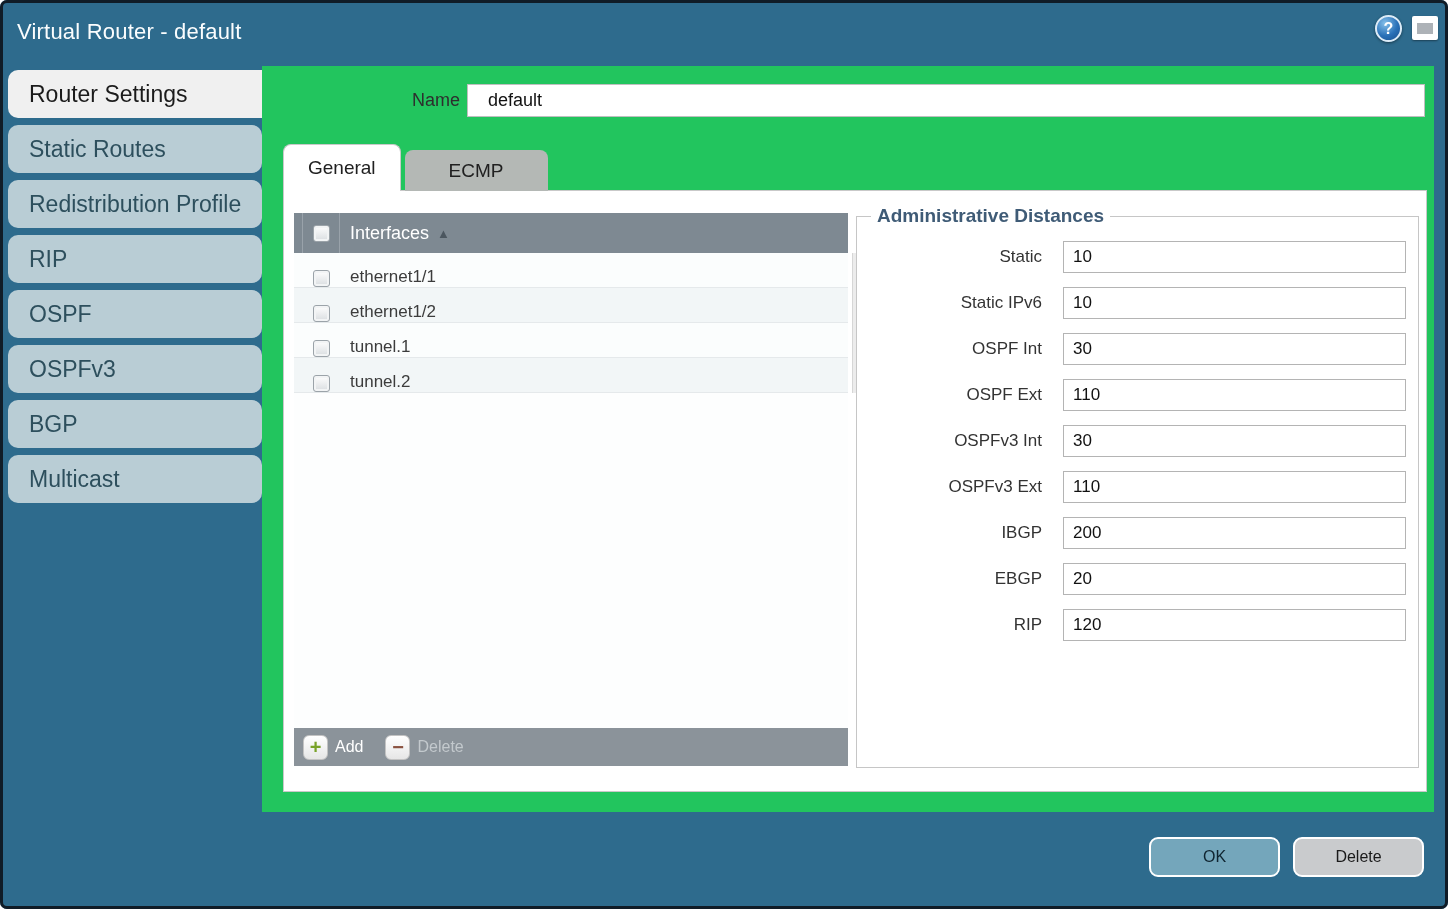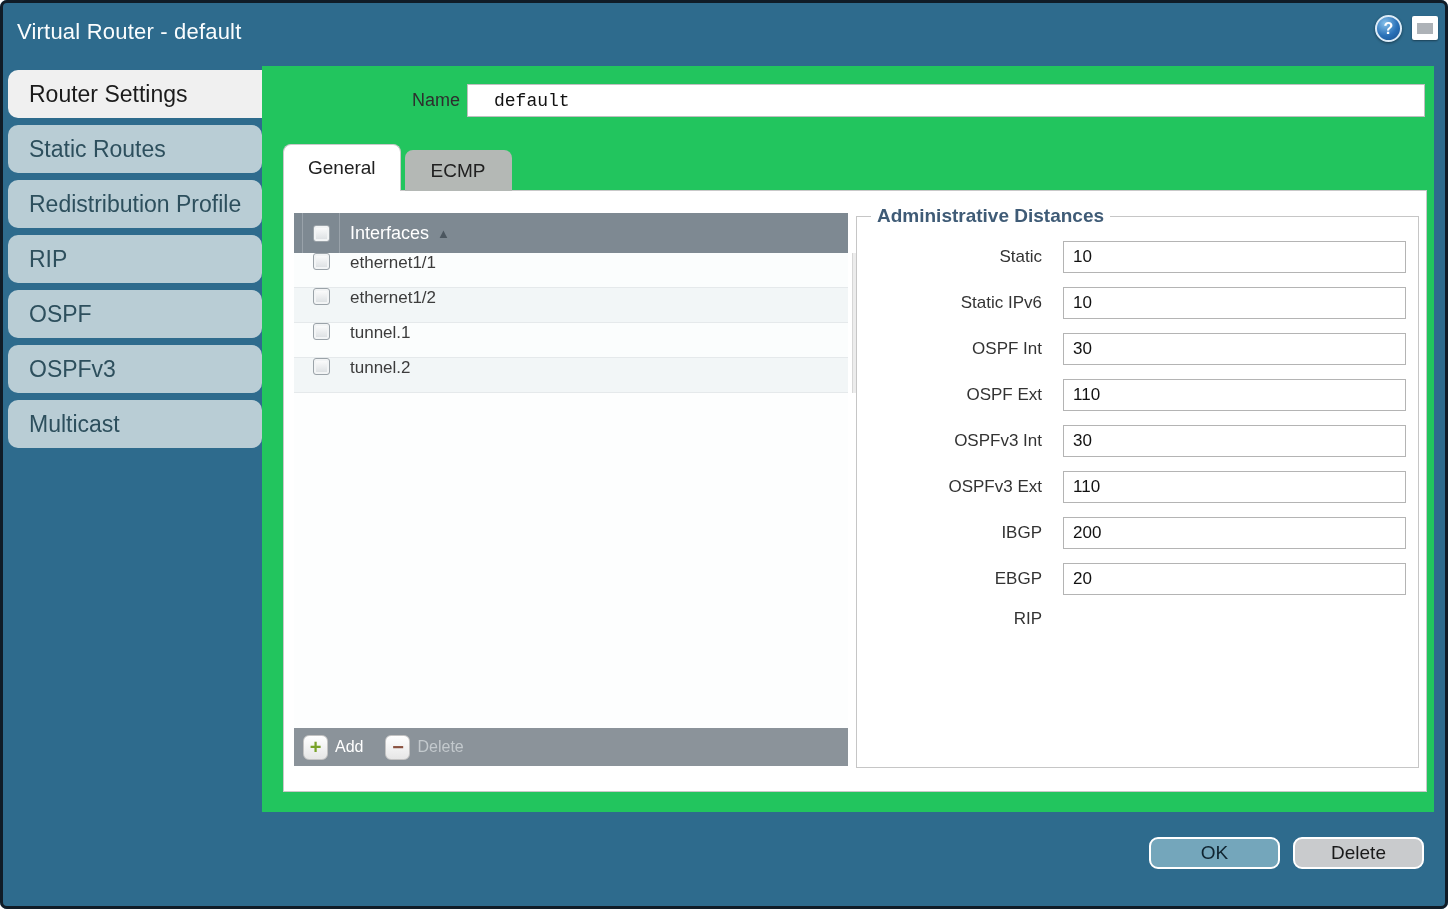--- a/index.html
+++ b/index.html
@@ -53,27 +53,27 @@
     position:absolute; left:262px; top:66px; width:1172px; height:746px;
     background:#22c55e;
   }
   .name-label {
     position:absolute; top:24px; left:118px; width:80px;
     text-align:right; font-size:18px; color:#2e2e2e;
   }
   .name-input {
     position:absolute; top:18px; left:205px; width:958px; height:33px;
     border:1px solid #bfbfbf; background:#fff; font-size:18px;
-    padding:0 26px; color:#111; font-family:Liberation Mono, monospace;
+    padding:0 20px; color:#111; font-family:Liberation Sans, sans-serif;
   }
 
   
   .tabstrip { position:absolute; left:21px; top:78px; height:47px; display:flex; align-items:flex-end; }
   .tab {
-    height:41px; padding:0 26px; margin-right:4px;
+    height:41px; padding:0 44px; margin-right:4px;
     display:flex; align-items:center; justify-content:center;
     background:#b4b8b5; border-radius:8px 8px 0 0;
     font-size:19px; color:#202020; cursor:pointer; z-index:2;
   }
   .tab.active { height:47px; background:#fff; border:1px solid #c9c9c9; border-bottom:none; padding:0 24px; }
 
   
   .card {
     position:absolute; left:21px; top:124px; width:1144px; height:602px;
     background:#fff; border:1px solid #c9c9c9; z-index:1;
@@ -82,21 +82,21 @@
   
   .if-table { position:absolute; left:10px; top:22px; width:554px; height:553px; display:flex; flex-direction:column; }
   .if-header {
     height:40px; background:#7e8992; display:flex; align-items:center; flex:none;
   }
   .if-header .cb-cell { width:38px; display:flex; justify-content:center; border-right:1px solid #99a2aa; height:100%; align-items:center; border-left:1px solid #99a2aa; margin-left:8px; }
   .if-header .hdr-label { color:#fff; font-size:18px; margin-left:10px; cursor:pointer; }
   .sort-icon { color:#4b565f; font-size:13px; margin-left:8px; }
   .if-body { flex:1; background:#fdfefe; position:relative; }
   .if-row {
-    height:35px; display:flex; align-items:flex-start;
+    height:35px; display:flex; align-items:flex-end;
     border-bottom:1px solid #e5e9eb; background:#fbfdfd; cursor:pointer;
   }
   .if-row:nth-child(even) { background:#f2f6f7; }
   .if-row .cb-cell { width:38px; display:flex; justify-content:center; margin-left:8px; }
   .if-row .row-label { font-size:17px; color:#3c3c3c; margin-left:10px; }
   .checkbox {
     width:17px; height:17px; border:1px solid #9ba3a9; border-radius:3px;
     background:linear-gradient(#ffffff,#d9dde0);
     box-shadow:inset 0 0 0 2px #f2f4f5; cursor:pointer; flex:none;
   }
@@ -134,22 +134,22 @@
   .ad-row .ad-label {
     width:182px; text-align:right; font-size:17px; color:#333; padding-right:9px; flex:none;
   }
   .ad-row .ad-input {
     width:343px; height:32px; border:1px solid #b4b4b4; background:#fff;
     font-size:17px; padding:0 9px; color:#111; font-family:"Liberation Sans", sans-serif;
   }
 
   
   .btn {
-    position:absolute; top:837px; width:131px; height:32px;
-    border-radius:9px; border:2px solid #fff; font-size:19px;
+    position:absolute; top:837px; width:131px; height:40px;
+    border-radius:9px; border:2px solid #fff; font-size:16px;
     display:flex; align-items:center; justify-content:center; cursor:pointer;
     font-family:"Liberation Sans", sans-serif;
   }
   .btn-ok { left:1149px; background:#74a6bb; color:#0f2430; }
   .btn-cancel { left:1293px; background:#c9cbcd; color:#1a1a1a; }
 </style>
 </head>
 <body>
 
 <div class="window">
@@ -181,20 +181,23 @@
       </div>
 
       <div class="side-tab">
         <span>OSPF</span>
       </div>
 
       <div class="side-tab">
         <span>OSPFv3</span>
       </div>
 
+      <div class="side-tab">
+        <span>BGP</span>
+      </div>
 
       <div class="side-tab">
         <span>Multicast</span>
       </div>
     </nav>
 
   <div class="panel">
 
     <label class="name-label">Name</label>
     <input class="name-input" type="text" value="default" style="">
@@ -308,20 +311,21 @@
               <input class="ad-input" type="text" value="200" style="">
             </div>
 
             <div class="ad-row">
               <span class="ad-label">EBGP</span>
               <input class="ad-input" type="text" value="20" style="">
             </div>
 
             <div class="ad-row">
               <span class="ad-label">RIP</span>
+              <input class="ad-input" type="text" value="120" style="">
             </div>
           </div>
       </fieldset>
 
     </div>
   </div>
 
   <div class="btn btn-ok">OK</div>
   <div class="btn btn-cancel">Delete</div>
 

